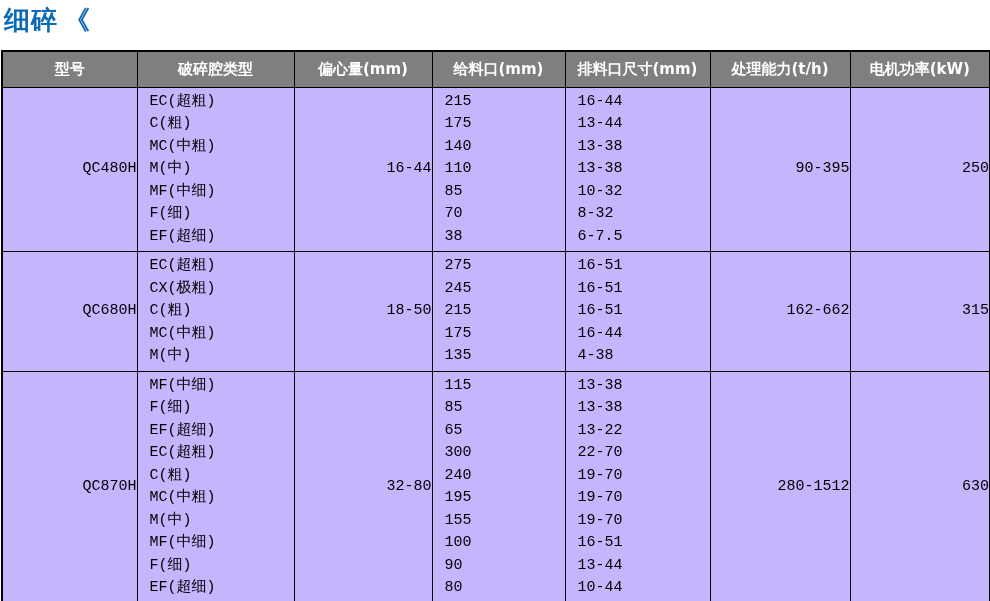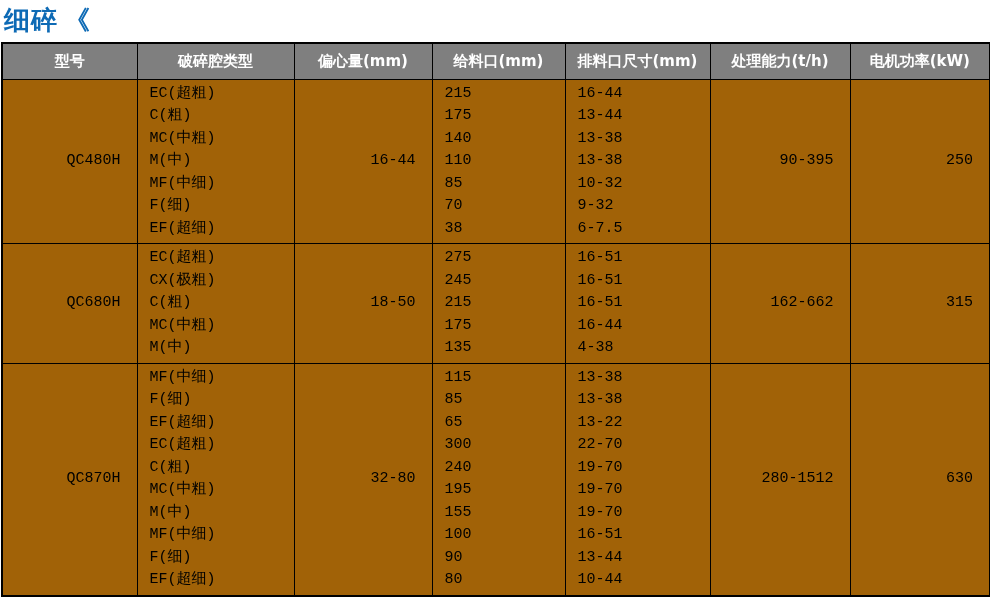--- a/index.html
+++ b/index.html
@@ -21,21 +21,21 @@
     overflow: hidden;
     font-family: "Liberation Mono", "DejaVu Sans Mono", monospace;
     color: #000;
   }
   .title {
     font-family: "DejaVu Sans", "Liberation Sans", sans-serif;
     color: var(--title-blue);
     font-size: 26px;
     font-weight: bold;
     line-height: 32px;
-    margin: 4px 0 0 4px;
+    margin: 4px 0 8px 4px;
     height: 38px;
     letter-spacing: 1px;
   }
   .title .guillemet { margin-left: 6px; font-weight: bold; }
   table.spec-table {
     border-collapse: collapse;
     table-layout: fixed;
     width: 988px;
     margin-left: 1px;
     border: 2px solid var(--border-color);
@@ -47,23 +47,23 @@
     font-weight: bold;
     font-size: 15px;
     height: 36px;
     border: 1px solid var(--border-color);
     text-align: center;
     padding: 0;
   }
   .spec-table td {
     border: 1px solid var(--border-color);
     font-size: 15px;
-    padding: 3px 16px;
+    padding: 3px 0;
     vertical-align: middle;
-    background: #a16207;
+    background: #c4b5fd;
   }
   .spec-table td.c-center { text-align: right; }
   .spec-table td.c-left {
     text-align: left;
     padding-left: 12px;
     vertical-align: top;
   }
   .line {
     line-height: 22.5px;
     white-space: nowrap;
@@ -119,21 +119,21 @@
             <div class="line">85</div>
             <div class="line">70</div>
             <div class="line">38</div>
           </td>
         <td class="c-left">
             <div class="line">16-44</div>
             <div class="line">13-44</div>
             <div class="line">13-38</div>
             <div class="line">13-38</div>
             <div class="line">10-32</div>
-            <div class="line">9-32</div>
+            <div class="line">8-32</div>
             <div class="line">6-7.5</div>
           </td>
         <td class="c-center"><span class="single-val">90-395</span></td>
         <td class="c-center"><span class="single-val">250</span></td>
       </tr>
       <tr>
         <td class="c-center"><span class="single-val">QC680H</span></td>
         <td class="c-left">
             <div class="line">EC(超粗)</div>
             <div class="line">CX(极粗)</div>

